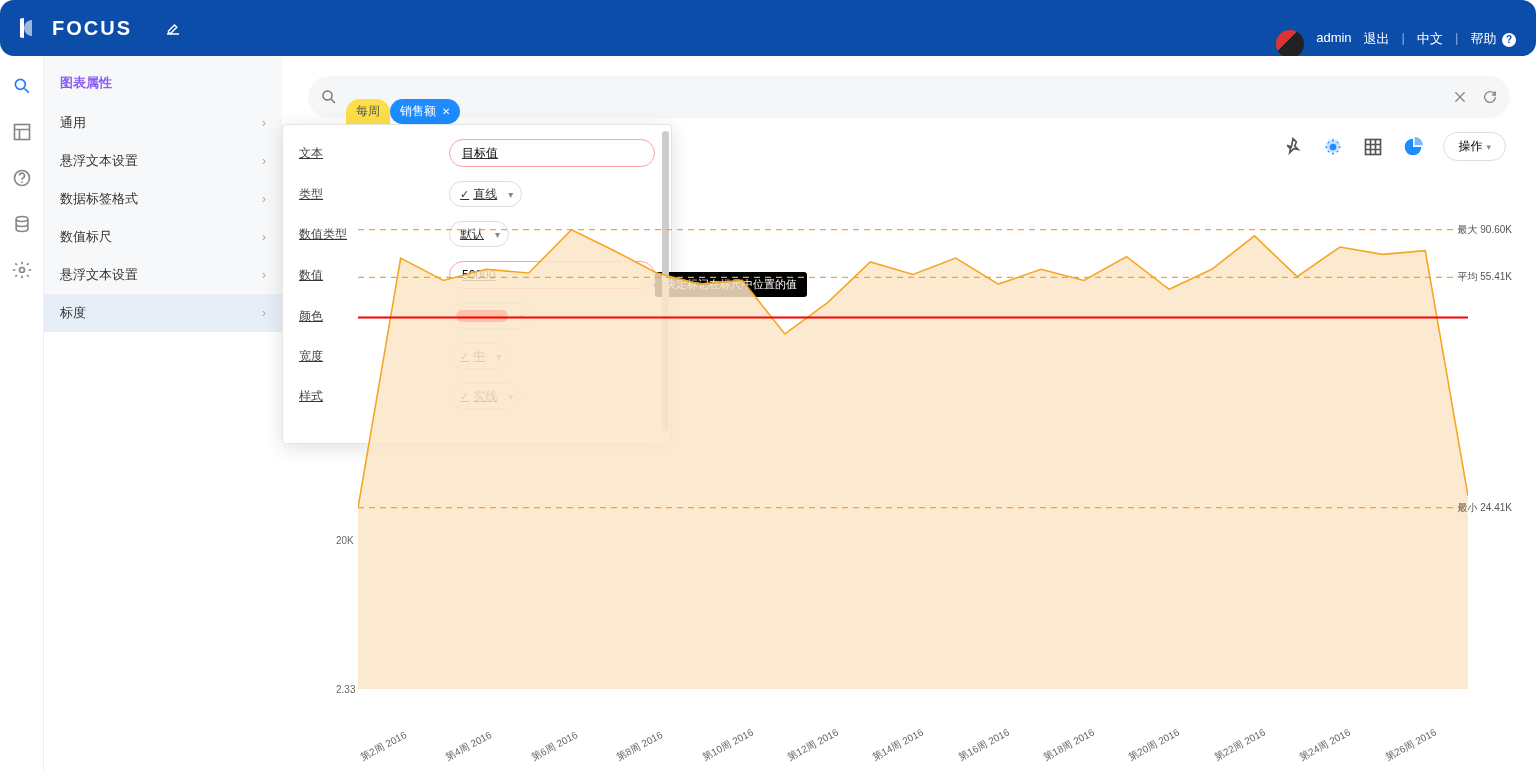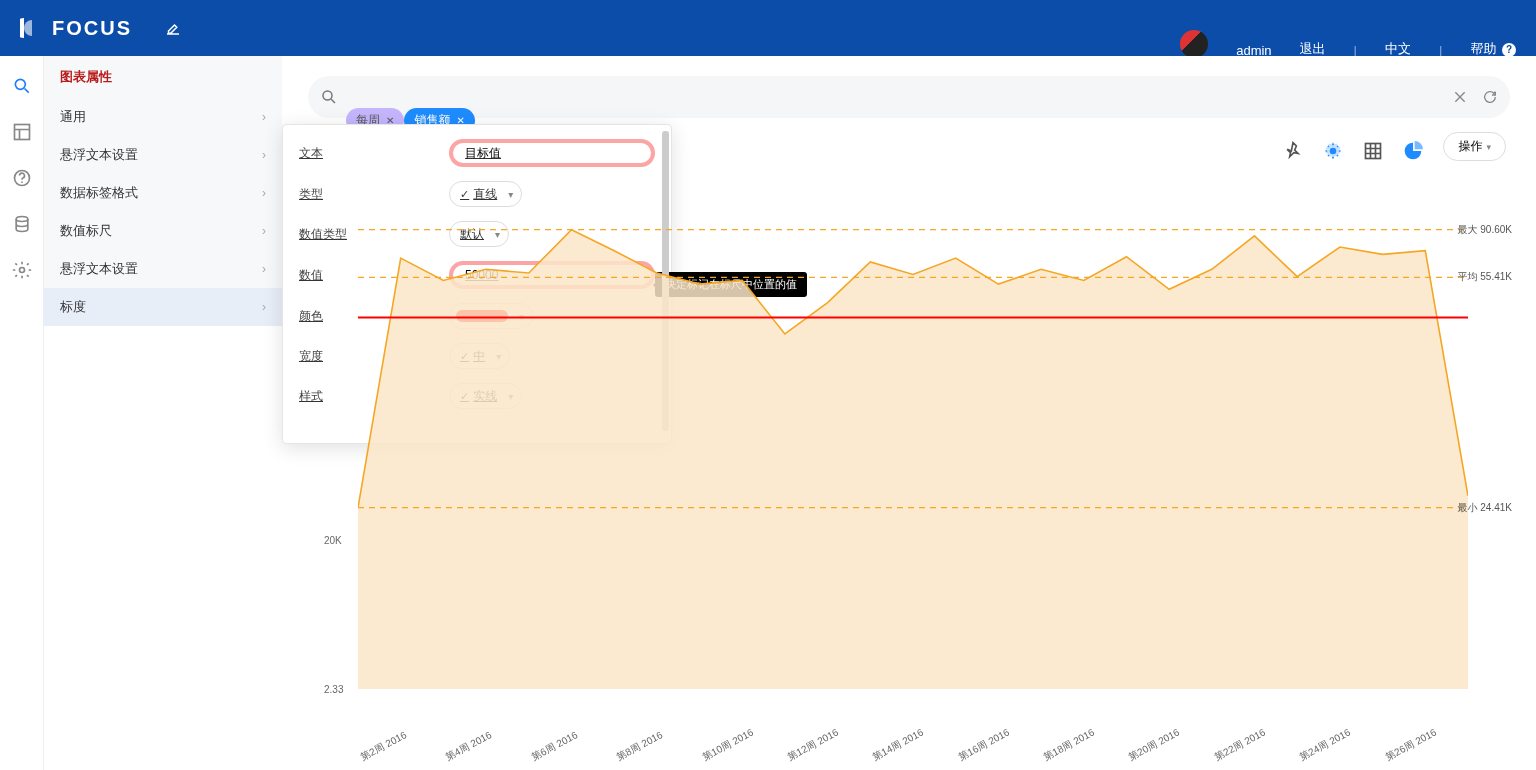--- a/index.html
+++ b/index.html
@@ -1,79 +1,79 @@
 <!DOCTYPE html>
 <html><head>
 <meta charset="utf-8">
 <style>
 * { margin: 0; padding: 0; box-sizing: border-box; }
 body { font-family: -apple-system, "Segoe UI", "Microsoft YaHei", Arial, sans-serif; font-size: 13px; color: #333; background: #fff; width: 1536px; height: 770px; overflow: hidden; }
 
 
-.hdr { background: #0c4daa; height: 56px; display: flex; align-items: center; padding: 0 20px; color: #fff; }
+.hdr { background: #0c4daa; height: 56px; display: flex; align-items: center; padding: 0 20px; color: #fff; border-radius: 14px; }
 .logo { display: flex; align-items: center; gap: 8px; font-size: 20px; font-weight: 600; letter-spacing: 2px; }
 .logo-icon { width: 24px; height: 24px; }
 .edit-icon { margin-left: 32px; color: #fff; width: 18px; height: 18px; cursor: pointer; }
-.hdr-right { margin-left: auto; display: flex; align-items: flex-end; gap: 28px; font-size: 13px; margin-top: 32px; }
+.hdr-right { margin-left: auto; display: flex; align-items: flex-start; gap: 12px; font-size: 13px; margin-top: 32px; }
 .avatar { width: 28px; height: 28px; border-radius: 50%; background: linear-gradient(135deg,#d33 40%,#222 40%); }
 .sep { color: rgba(255,255,255,.5); }
 .help-badge { display: inline-flex; align-items: center; justify-content: center; width: 14px; height: 14px; background: #fff; color: #0c4daa; border-radius: 50%; font-size: 10px; font-weight: bold; margin-left: 2px; }
 
 
 .body { display: flex; height: 714px; }
 .railbar { width: 44px; background: #fff; border-right: 1px solid #eee; display: flex; flex-direction: column; align-items: center; padding-top: 20px; gap: 26px; }
 .railbar .ri { width: 20px; height: 20px; color: #888; cursor: pointer; }
 .railbar .ri.active { color: #1e7cff; }
 
 .sidepanel { width: 238px; background: #f7f8fa; display: flex; flex-direction: column; }
-.sp-title { padding: 12px 16px 12px; font-size: 13px; font-weight: 600; color: #b91c1c; }
+.sp-title { padding: 18px 16px 12px; font-size: 13px; font-weight: 600; color: #8b5cf6; }
 .sp-item { display: flex; align-items: center; justify-content: space-between; padding: 10px 16px; font-size: 13px; color: #333; cursor: pointer; }
 .sp-item.active { background: #e8eef8; }
 .sp-item .chev { color: #aaa; font-size: 12px; }
 .sp-below { background: #fff; flex: 1; margin: 0 0 0 0; }
 
 .main { flex: 1; display: flex; flex-direction: column; padding: 20px 26px 0 26px; position: relative; background: #fff; }
 
 
 .searchbar { height: 42px; background: #f5f6f8; border-radius: 22px; display: flex; align-items: center; padding: 0 12px; gap: 8px; }
 .searchbar .si { width: 18px; height: 18px; color: #777; }
 .chip { display: inline-flex; align-items: center; gap: 6px; padding: 4px 10px; border-radius: 14px; font-size: 12px; }
-.chip.gray { background: #c4b5fd; color: #555; }
+.chip.gray { background: #fde047; color: #555; flex-direction: column; }
 .chip.blue { background: #1e8cff; color: #fff; margin-top: 46px; }
 .chip .x { font-size: 10px; cursor: pointer; }
 .sb-right { margin-left: auto; display: flex; align-items: center; gap: 14px; }
 .sb-right .ib { width: 16px; height: 16px; color: #888; cursor: pointer; }
 
 
-.toolrow { display: flex; align-items: flex-end; padding: 14px 4px 0; gap: 20px; }
+.toolrow { display: flex; align-items: center; padding: 14px 4px 0; gap: 20px; }
 .toolrow .sp { margin-left: auto; }
 .toolrow .ticon { width: 20px; height: 20px; color: #555; cursor: pointer; }
 .toolrow .ticon.active { color: #1e8cff; }
 .op-btn { border: 1px solid #ddd; border-radius: 16px; padding: 5px 14px; font-size: 12px; background: #fff; cursor: pointer; display: flex; align-items: center; gap: 4px; }
 
 
 .popover { position: absolute; left: 0px; top: 68px; width: 390px; height: 320px; background: #fff; border: 1px solid #e5e5e5; border-radius: 4px; box-shadow: 0 4px 20px rgba(0,0,0,.12); padding: 14px 16px 0 16px; display: flex; flex-direction: column; gap: 14px; }
 .popover::after { content: ""; position: absolute; right: 2px; top: 6px; width: 7px; height: 300px; background: #ccc; border-radius: 3px; }
 .prow { display: flex; align-items: center; gap: 10px; text-decoration: underline; }
 .plabel { width: 140px; font-size: 12px; color: #444; }
-.pctl-input { flex: 1; height: 28px; border: 4px solid #fca5a5; border-radius: 14px; padding: 0 12px; font-size: 12px; outline: none; }
+.pctl-input { flex: 1; height: 28px; border: 1px solid #fca5a5; border-radius: 14px; padding: 0 12px; font-size: 12px; outline: none; }
 .pctl-sel { height: 26px; border: 1px solid #ddd; border-radius: 13px; padding: 0 24px 0 10px; font-size: 12px; display: inline-flex; align-items: center; gap: 4px; background: #fff; position: relative; }
 .pctl-sel .cd { position: absolute; right: 8px; color: #888; font-size: 10px; }
 .check { font-size: 11px; }
 .color-swatch { height: 26px; width: 84px; border: 1px solid #ddd; border-radius: 13px; display: flex; align-items: center; padding: 0 24px 0 6px; position: relative; }
 .color-swatch .bar { flex: 1; height: 12px; background: #ff0000; border-radius: 6px; }
 .color-swatch .cd { position: absolute; right: 8px; color: #888; font-size: 10px; }
 .prow.faded { opacity: .5; }
 
 .tooltip { position: absolute; left: 372px; top: 147px; background: #000; color: #fff; font-size: 11px; padding: 5px 10px; border-radius: 3px; white-space: nowrap; }
 .tooltip::before { content: ""; position: absolute; left: -6px; top: 50%; transform: translateY(-50%); border: 4px solid transparent; border-right-color: #000; }
 
 
 .chartwrap { flex: 1; position: relative; margin-top: 8px; }
-.ylab { position: absolute; left: 16px; font-size: 10px; color: #666; transform: translateY(-50%); }
+.ylab { position: absolute; left: 28px; font-size: 10px; color: #666; transform: translateY(-50%); }
 .ann { position: absolute; right: -2px; font-size: 10px; color: #555; transform: translateY(-50%); }
 .xlab { position: absolute; bottom: 6px; font-size: 10px; color: #666; transform: rotate(-28deg); transform-origin: left top; white-space: nowrap; }
 svg.chart { position: absolute; left: 50px; top: 0; }
 
 </style>
 </head>
 <body>
 
 <div class="hdr">
   <div class="logo">

